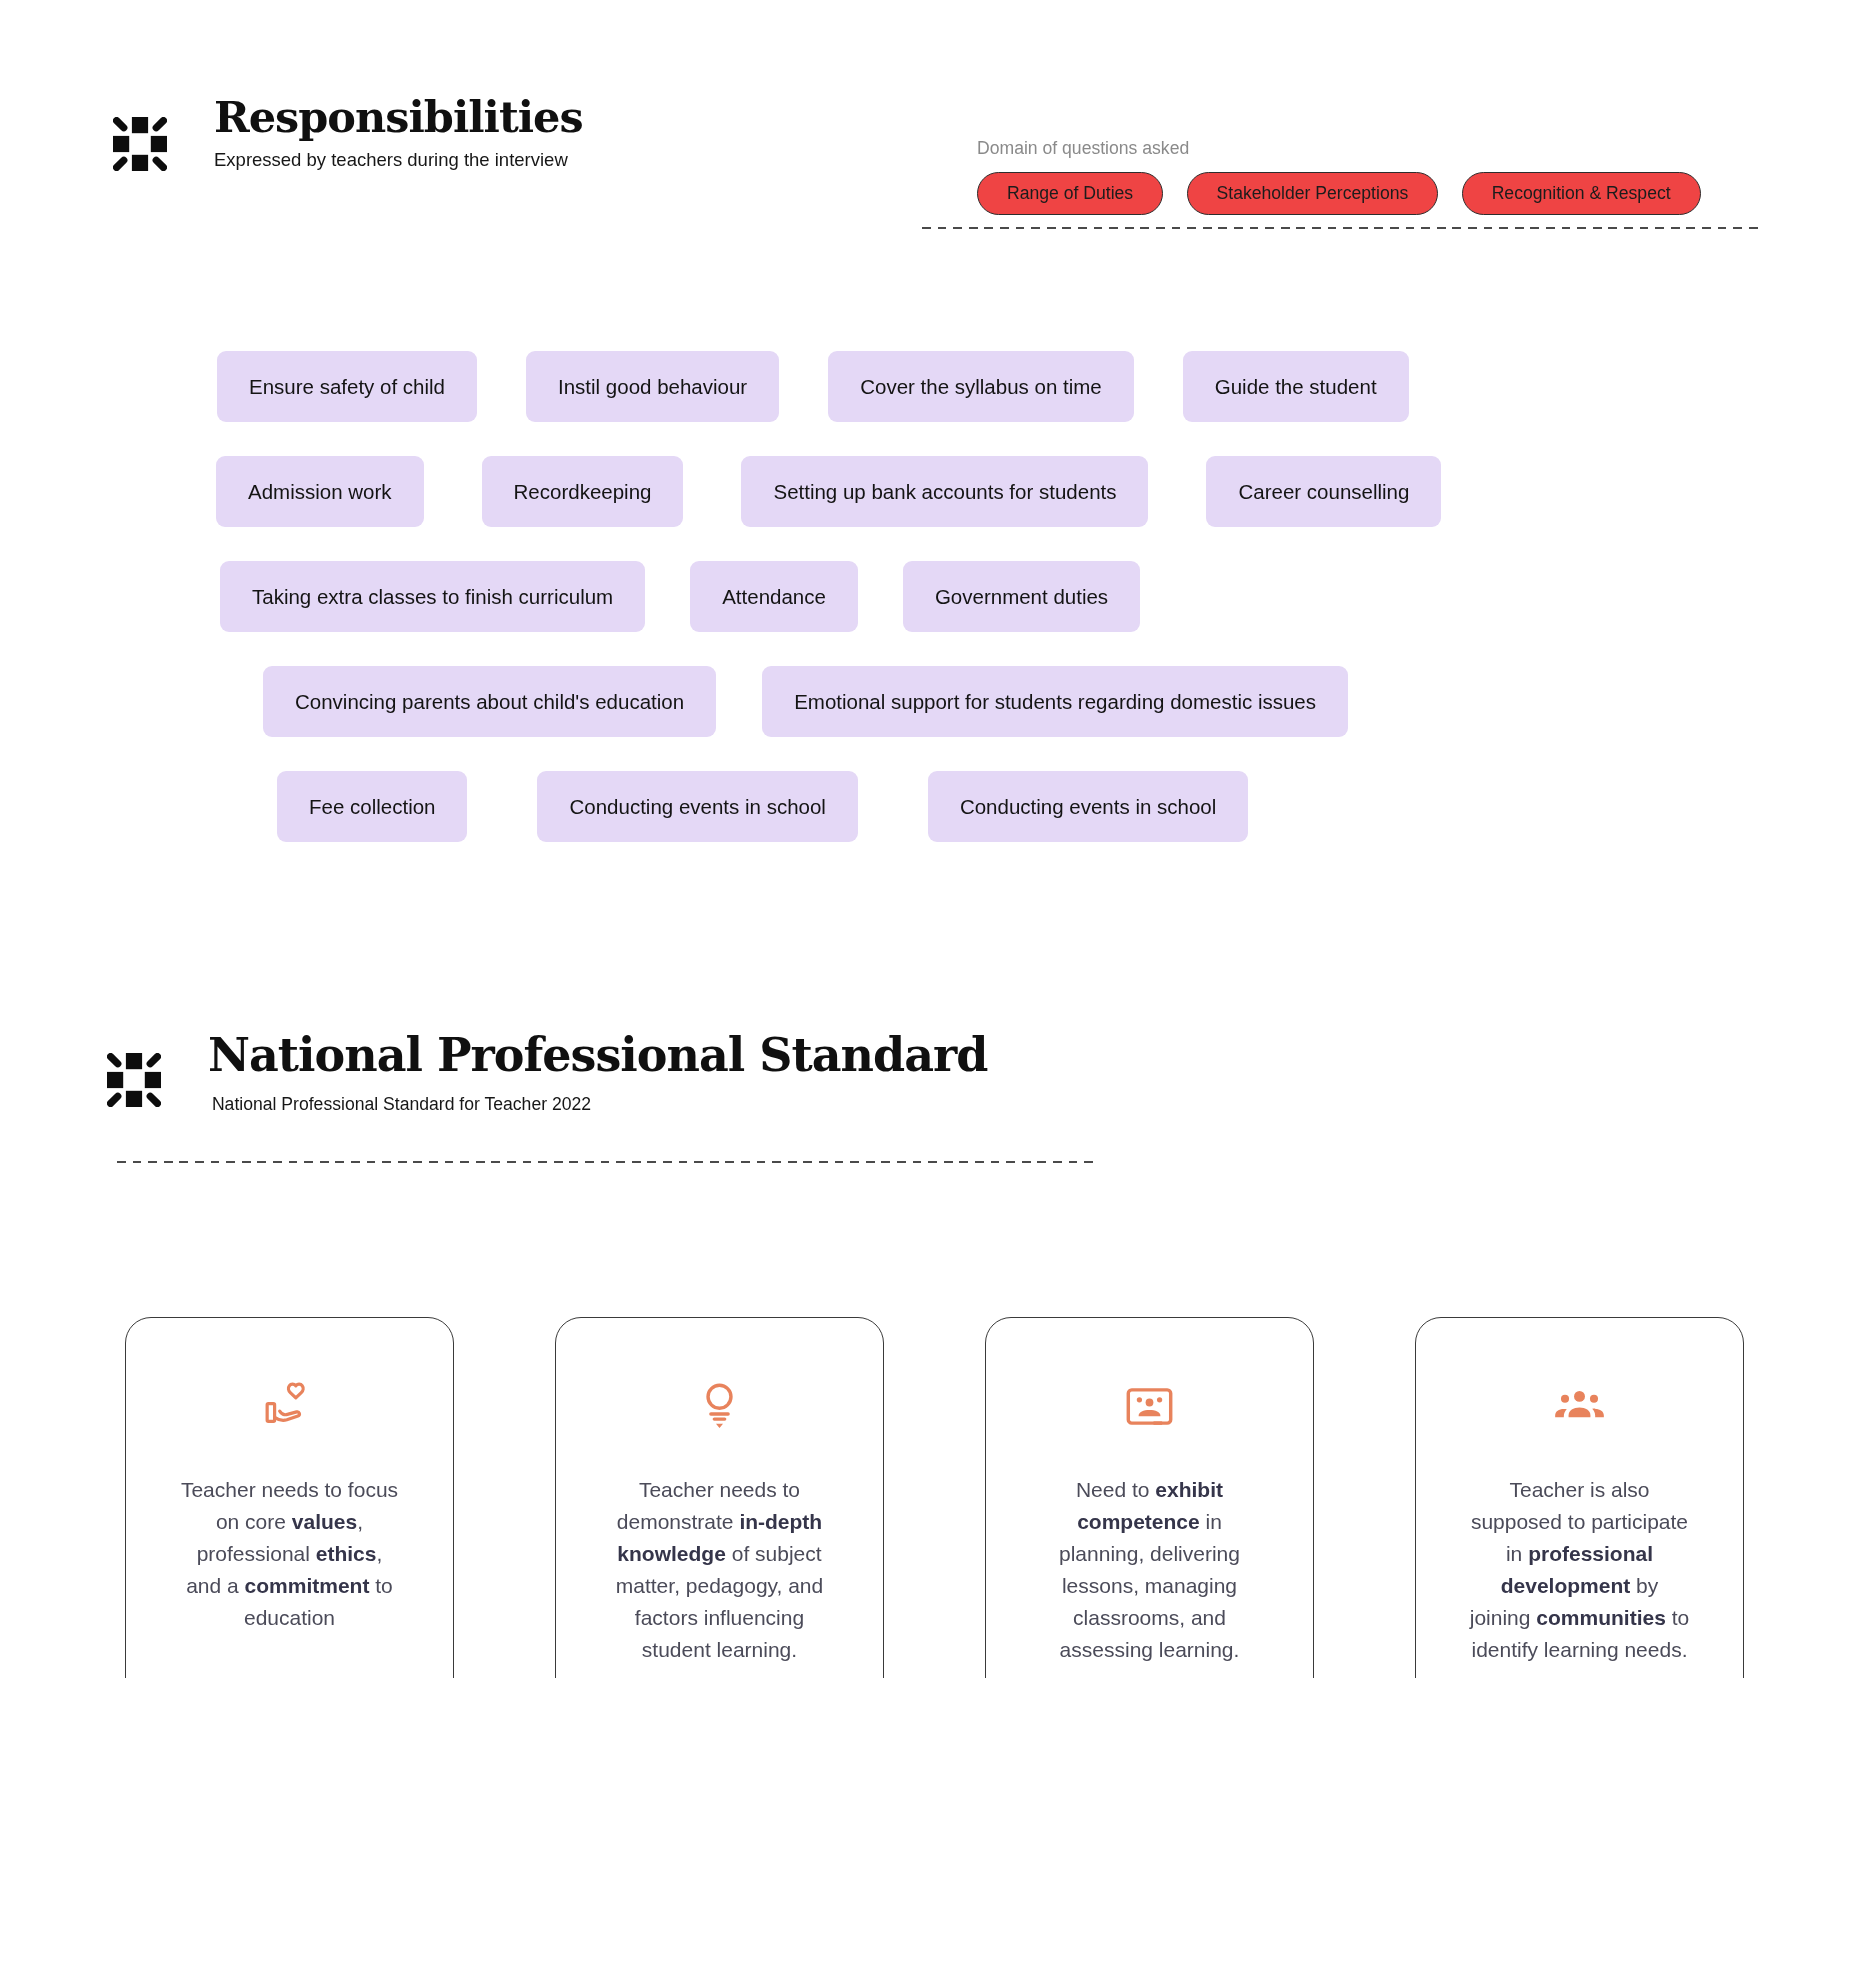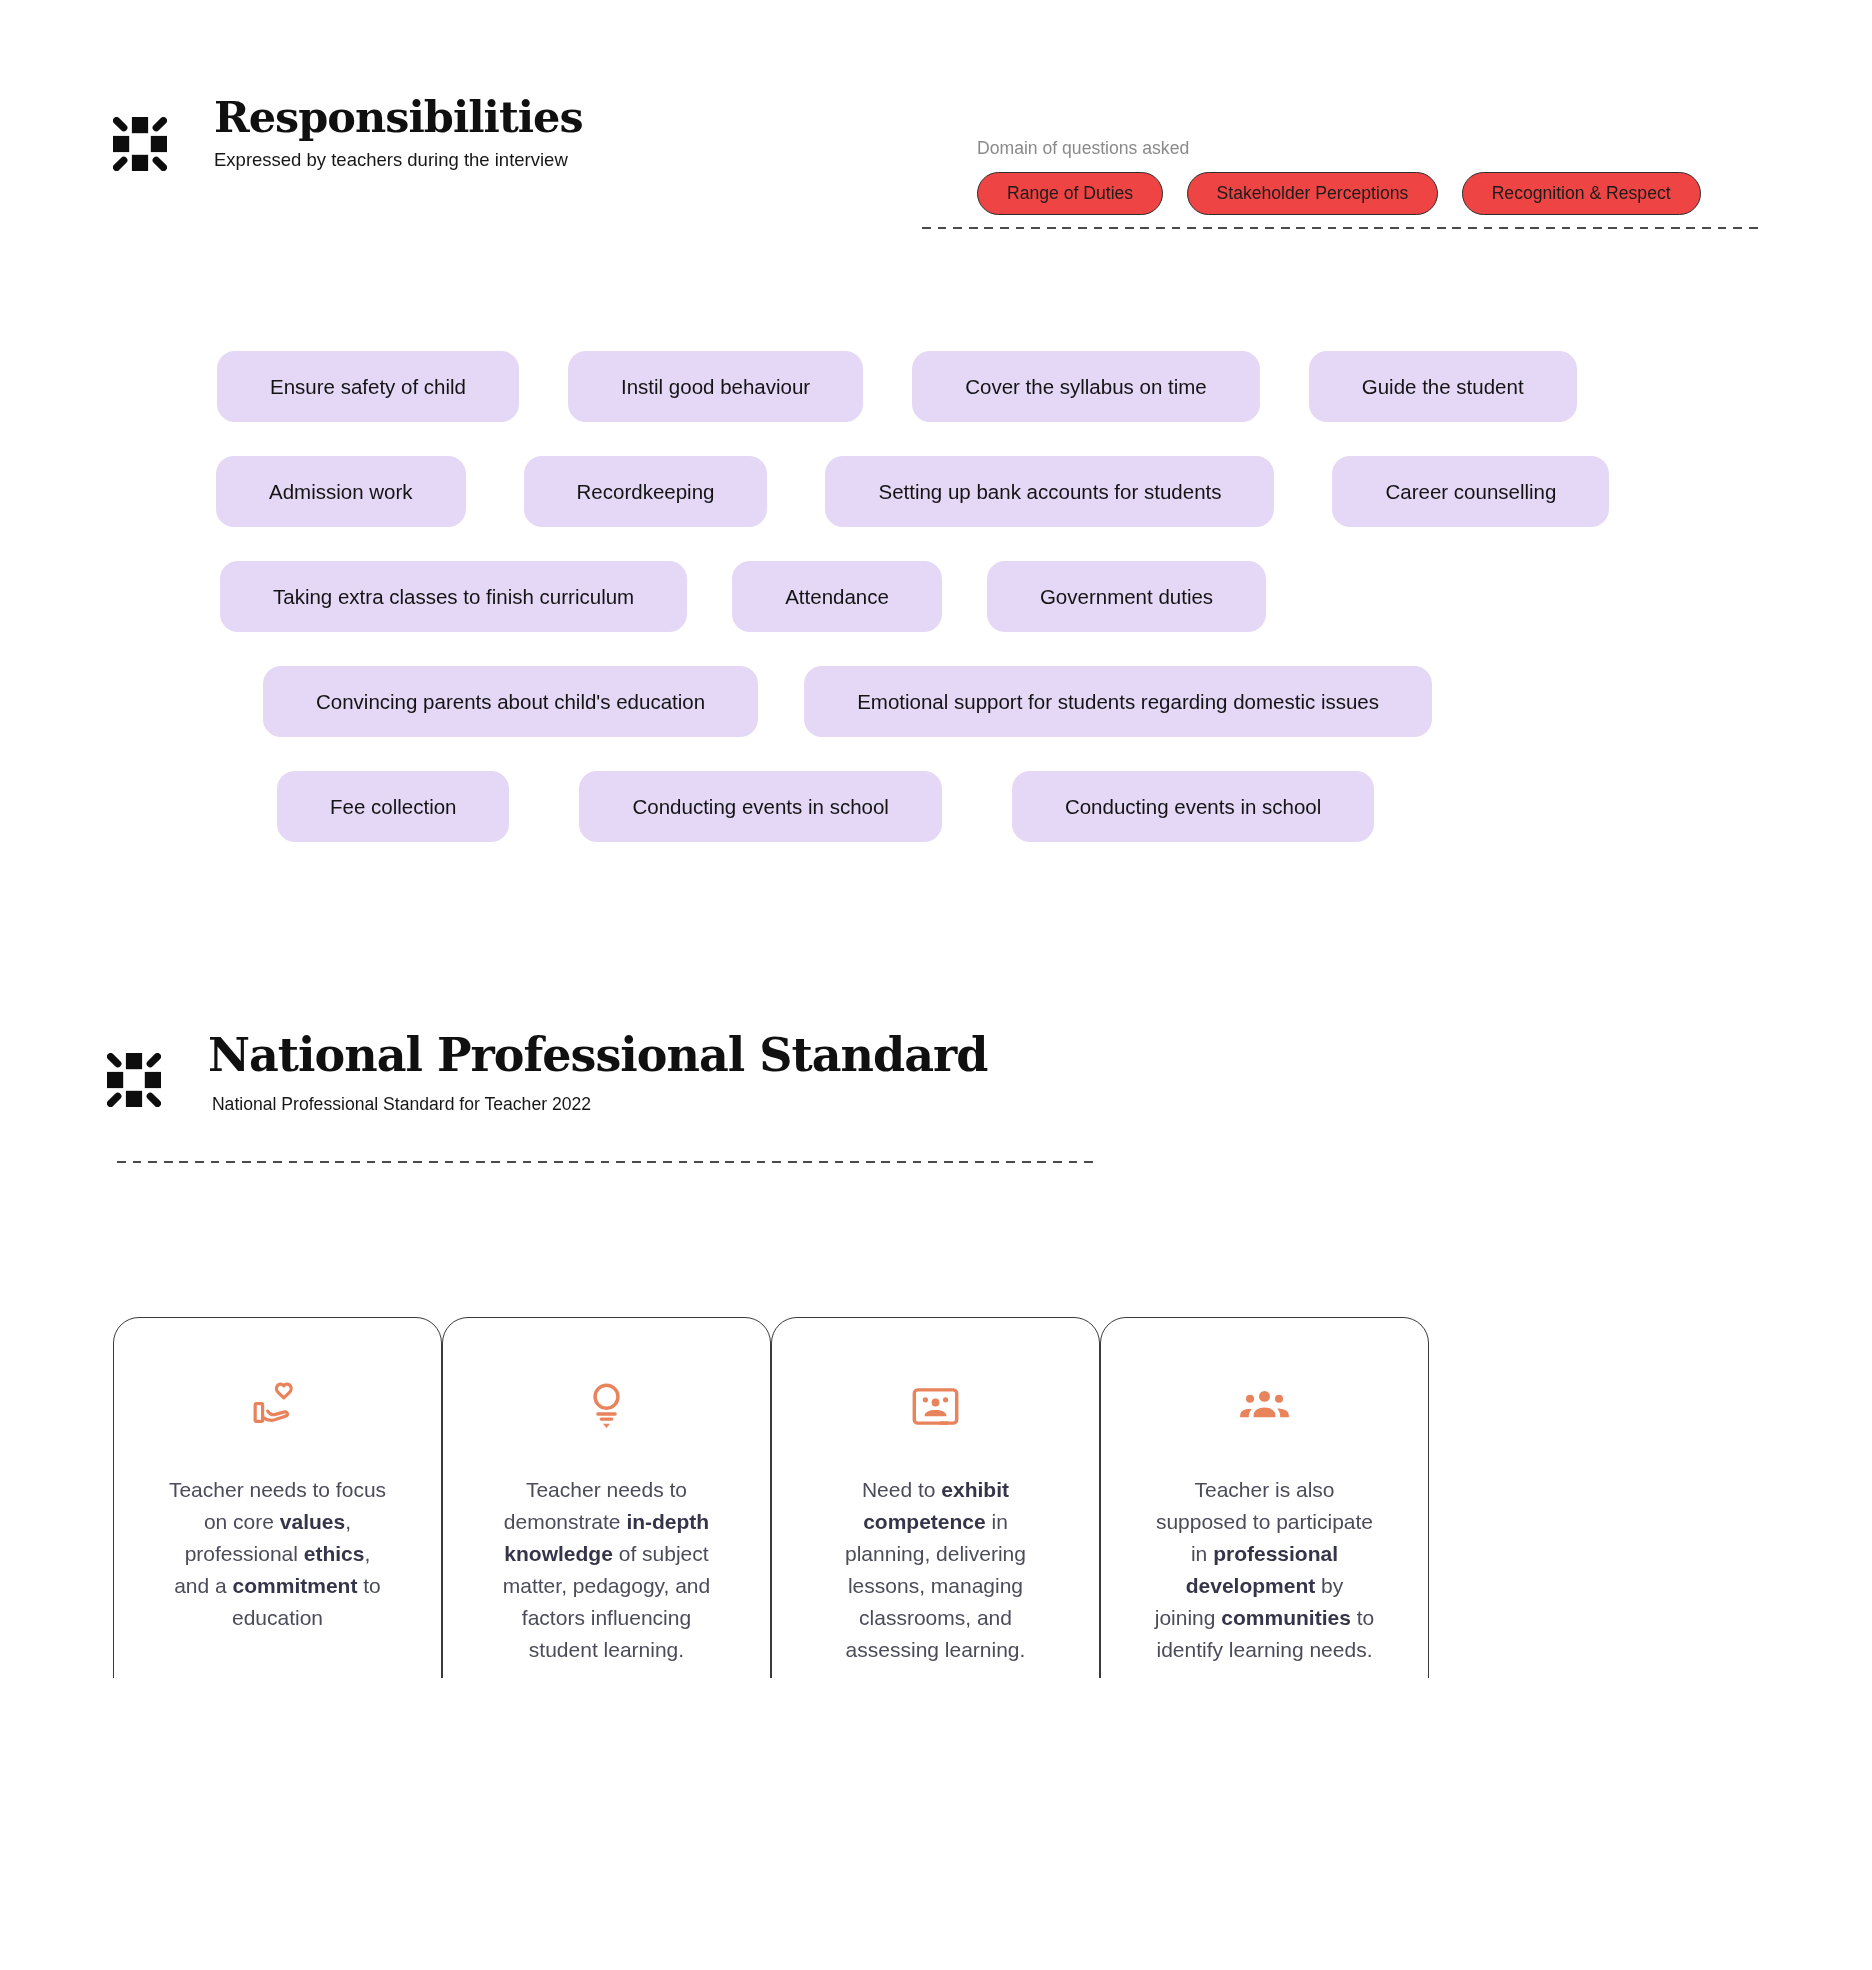--- a/index.html
+++ b/index.html
@@ -31,25 +31,25 @@
   #dash-std  { left:117px; top:1161px; width:982px; }
 
   
   .tag-rows { position:absolute; left:0; top:351px; width:1872px; }
   .tag-row { display:flex; height:71px; margin-bottom:34px; }
   .row-0 { margin-left:217px; gap:49px; }
   .row-1 { margin-left:216px; gap:58px; }
   .row-2 { margin-left:220px; gap:45px; }
   .row-3 { margin-left:263px; gap:46px; }
   .row-4 { margin-left:277px; gap:70px; }
-  .tag-chip { background:#e4d8f6; border-radius:18px; display:flex; align-items:center;
-              padding:0 53px; font-size:20.5px; color:#141414; white-space:nowrap; }
-
-  
-  .cards { position:absolute; left:113px; top:1317px; display:flex; }
+  .tag-chip { background:#e4d8f6; border-radius:9px; display:flex; align-items:center;
+              padding:0 32px; font-size:20.5px; color:#141414; white-space:nowrap; }
+
+  
+  .cards { position:absolute; left:125px; top:1317px; display:flex; gap:101px; }
   .card { box-sizing:border-box; width:329px; height:437px; background:#fff;
           border:1.3px solid #3a3a3a; border-radius:26px;
           display:flex; flex-direction:column; align-items:center; }
   .card-icon { margin-top:60px; height:57px; display:flex; align-items:center; justify-content:center; }
   .card-text { margin-top:39px; font-size:21px; line-height:32px; color:#4b4b59; text-align:center; padding:0 11.7px; }
   .card-text .b { font-weight:700; color:#35354a; }
   .card-line { white-space:nowrap; }
 </style>
 </head>
 <body>

